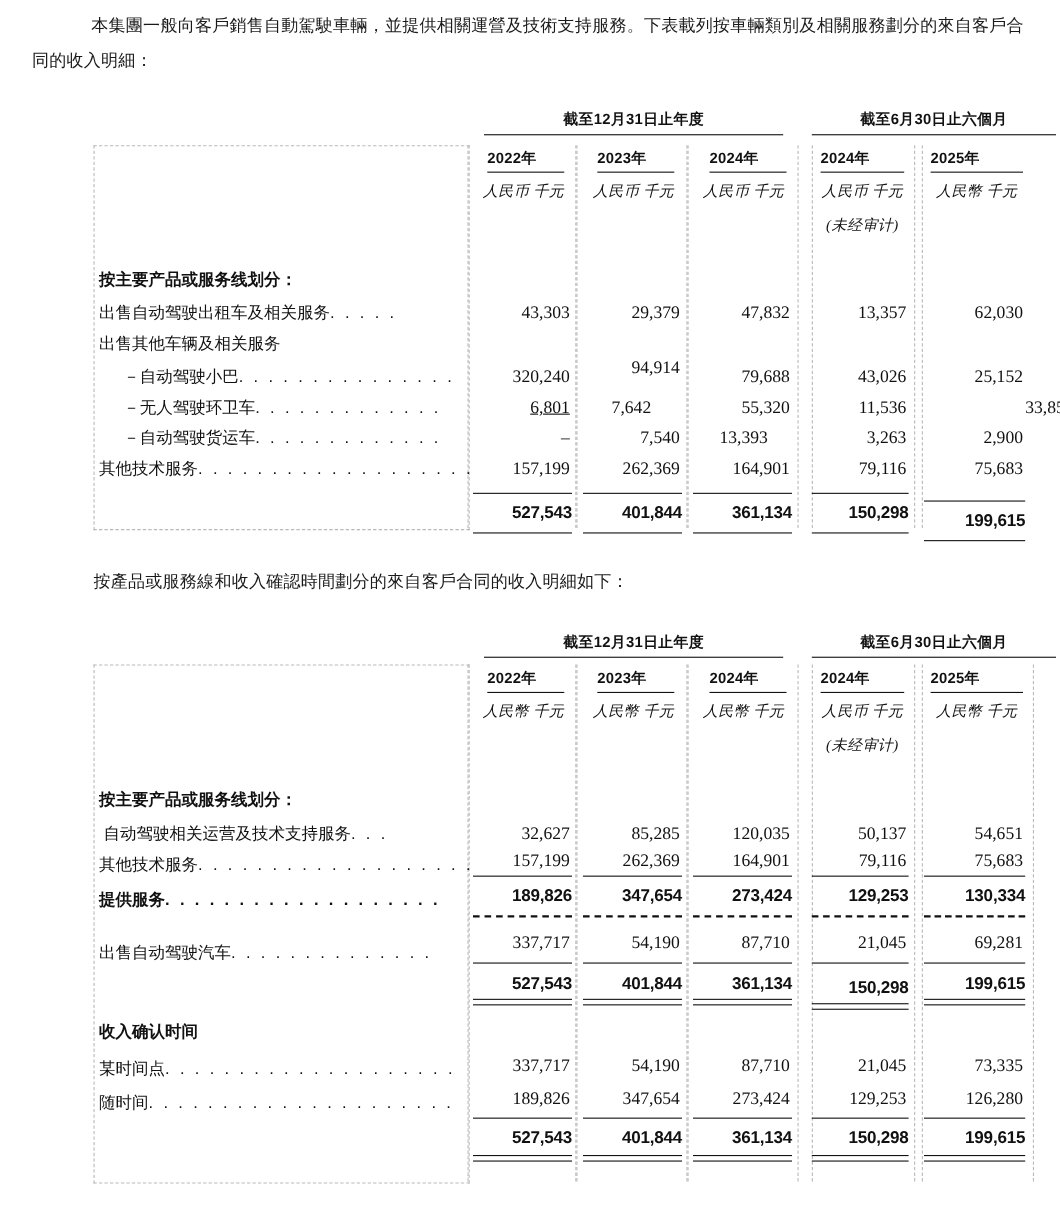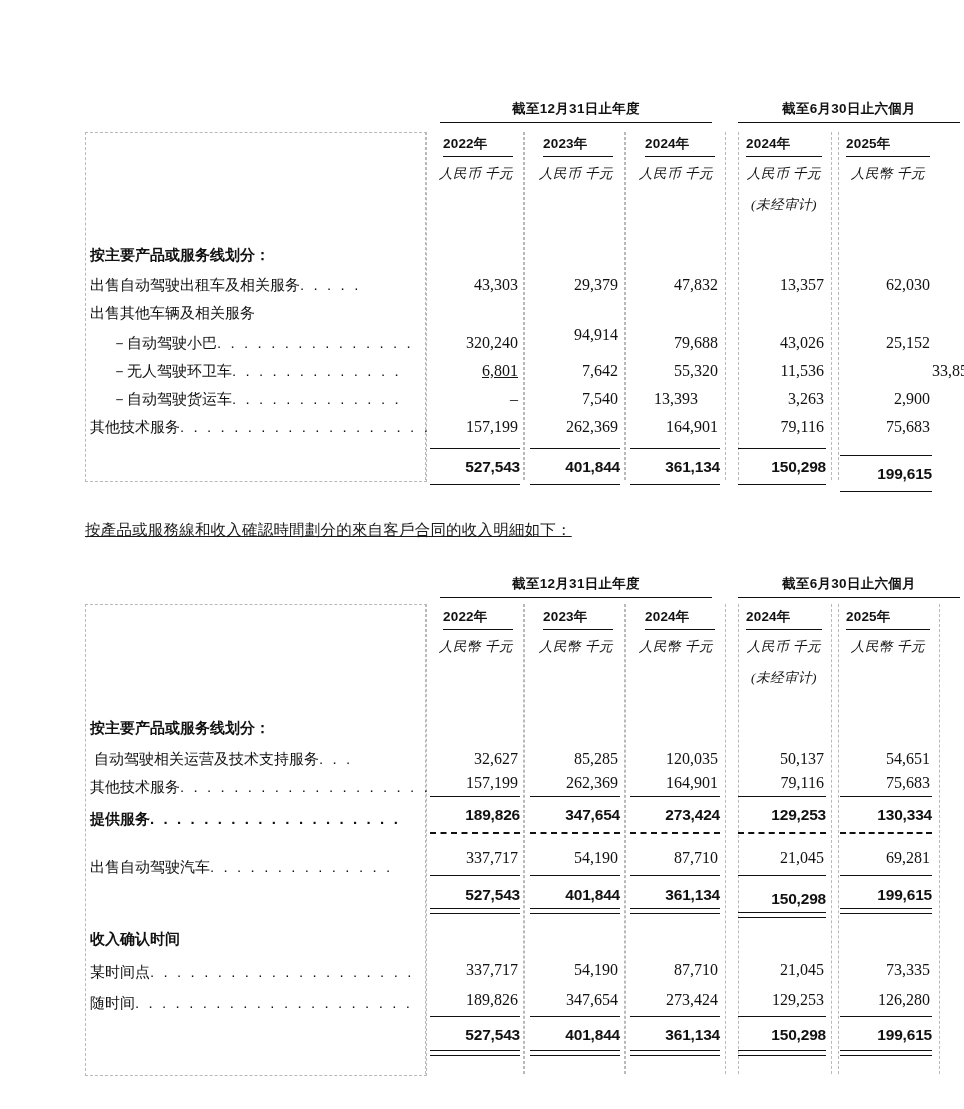--- a/index.html
+++ b/index.html
@@ -15,21 +15,21 @@
 
   
   .para{
     position:absolute;
     font-size:15.5px;
     line-height:32px;
     letter-spacing:.2px;
     color:#1a1a1a;
   }
   #intro-para{left:29px;top:8px;width:910px;text-indent:54px;}
-  #mid-para{left:85px;top:514px;width:860px;text-decoration:underline;}
+  #mid-para{left:85px;top:514px;width:860px;}
 
   
   .tbl{position:absolute;}
 
   
   .grp{
     position:absolute;
     text-align:center;
     font-size:13.5px;
     font-weight:700;
@@ -118,20 +118,21 @@
   
   .rule{position:absolute;border-top:1.7px solid #111;}
   .rule.dashed{border-top:2.2px dashed #111;}
   .rule.dbl{position:absolute;height:4px;border-top:1.7px solid #111;border-bottom:1.7px solid #111;}
 </style>
 </head>
 <body>
 
 <div class="page">
 
+  <div class="para" id="intro-para">本集團一般向客戶銷售自動駕駛車輛，並提供相關運營及技術支持服務。下表載列按車輛類別及相關服務劃分的來自客戶合同的收入明細：</div>
 
   <div class="tbl">
 
     <div class="grp" style="left:440px;top:100px;width:272px;">截至12月31日止年度</div>
     <div class="grp" style="left:738px;top:100px;width:222px;">截至6月30日止六個月</div>
 
     <div class="dashbox" style="left:85px;top:132px;width:340px;height:348px;"></div>
     <div class="dashcol" style="left:425px;top:132px;width:98px;height:348px;"></div>
     <div class="dashcol" style="left:523px;top:132px;width:101px;height:348px;"></div>
     <div class="dashcol" style="left:624px;top:132px;width:100px;height:348px;"></div>
@@ -164,21 +165,21 @@
 
     <div class="rlabel" style="left:112px;top:328px;"><span>－自动驾驶小巴</span><span class="dots">. . . . . . . . . . . . . . .</span></div>
     <div class="num" style="left:430px;top:328px;width:88px;">320,240</div>
     <div class="num" style="left:530px;top:320px;width:88px;">94,914</div>
     <div class="num" style="left:630px;top:328px;width:88px;text-align:right;">79,688</div>
     <div class="num" style="left:736px;top:328px;width:88px;">43,026</div>
     <div class="num" style="left:838px;top:328px;width:92px;">25,152</div>
 
     <div class="rlabel" style="left:112px;top:356px;"><span>－无人驾驶环卫车</span><span class="dots">. . . . . . . . . . . . .</span></div>
     <div class="num" style="left:430px;top:356px;width:88px;text-decoration:underline;">6,801</div>
-    <div class="num" style="left:530px;top:356px;width:88px;">7,642</div>
+    <div class="num" style="left:530px;top:356px;width:88px;text-align:center;">7,642</div>
     <div class="num" style="left:630px;top:356px;width:88px;">55,320</div>
     <div class="num" style="left:736px;top:356px;width:88px;">11,536</div>
     <div class="num" style="left:884px;top:356px;width:92px;">33,850</div>
 
     <div class="rlabel" style="left:112px;top:384px;"><span>－自动驾驶货运车</span><span class="dots">. . . . . . . . . . . . .</span></div>
     <div class="num" style="left:430px;top:384px;width:88px;">–</div>
     <div class="num" style="left:530px;top:384px;width:88px;">7,540</div>
     <div class="num" style="left:610px;top:384px;width:88px;">13,393</div>
     <div class="num" style="left:736px;top:384px;width:88px;">3,263</div>
     <div class="num" style="left:838px;top:384px;width:92px;">2,900</div>

